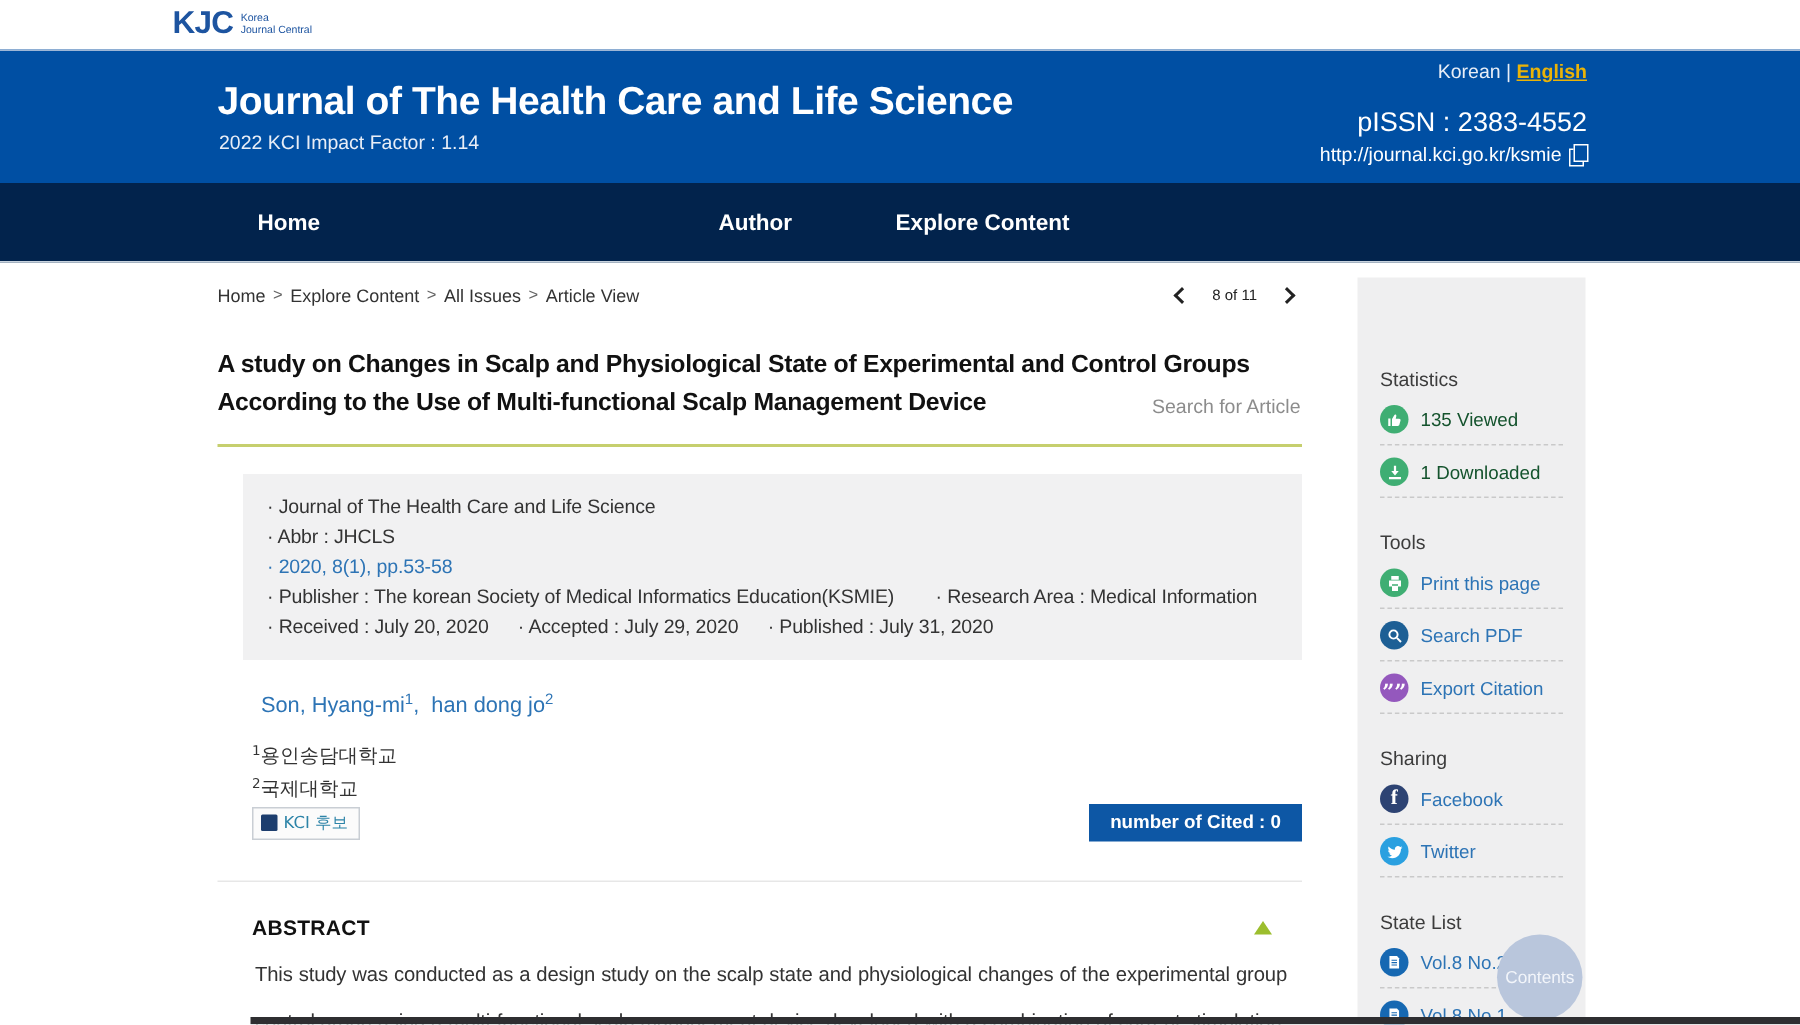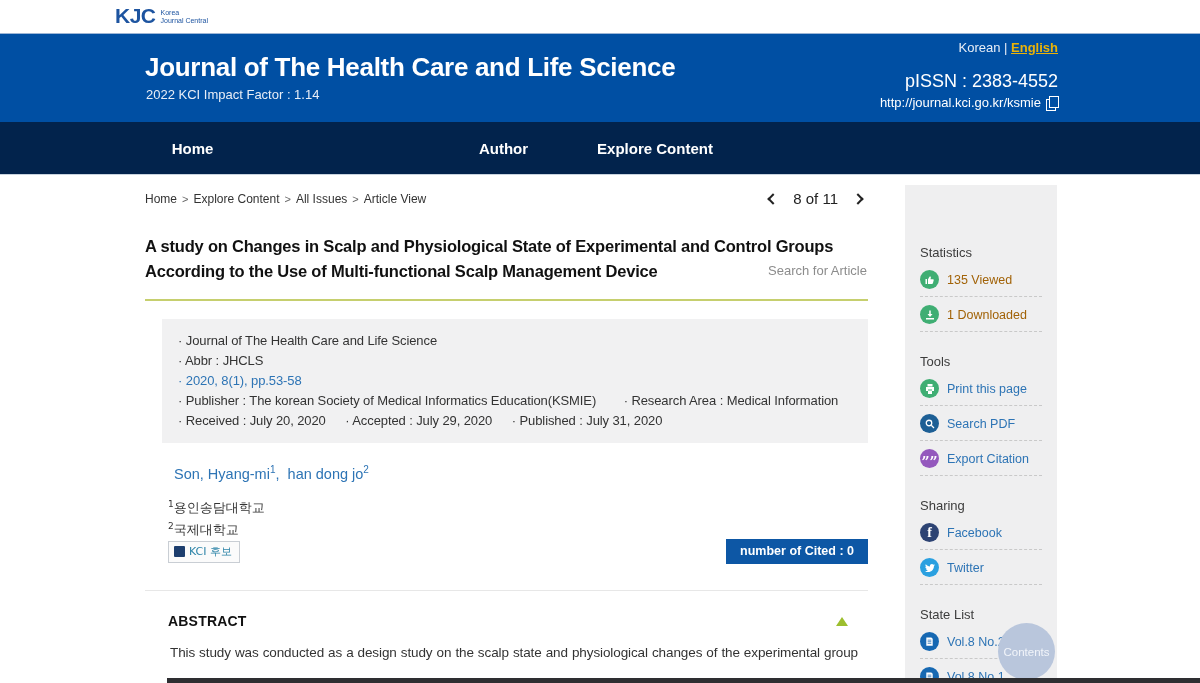--- a/index.html
+++ b/index.html
@@ -43,21 +43,21 @@
   .adv-btn { position:absolute; left:967px; top:130px; width:75px; height:38px; background:#0d57a5; color:#fff;
              font-size:11px; font-weight:bold; display:flex; align-items:center; justify-content:center; text-align:center;
              line-height:1.3; border-radius:2px; cursor:pointer; padding:0 10px; }
 
   
   .main { position:absolute; left:145px; top:190px; width:723px; }
   .crumb-row { display:flex; justify-content:space-between; align-items:center; font-size:12px; color:#333; }
   .crumbs { display:flex; align-items:center; gap:5px; }
   .crumbs .ci { cursor:pointer; }
   .crumbs .sep { color:#666; font-size:11px; }
-  .pager { display:flex; align-items:center; gap:16px; font-size:15px; color:#222; margin-right:6px; }
+  .pager { display:flex; align-items:center; gap:16px; font-size:10px; color:#222; margin-right:6px; }
   .chev { width:8px; height:8px; border-left:2px solid #222; border-bottom:2px solid #222; display:inline-block; cursor:pointer; }
   .chev.left { transform:rotate(45deg); }
   .chev.right { transform:rotate(225deg); }
 
   .art-title { margin-top:27px; font-size:16.5px; font-weight:bold; color:#111; line-height:25px;
                letter-spacing:-0.2px; padding-bottom:15px; border-bottom:2px solid #c6cf6e; }
 
   .info-box { margin-top:18px; margin-left:17px; width:706px; background:#f1f1f2; padding:12px 16px;
               font-size:13px; color:#333; line-height:20px; letter-spacing:-0.1px; }
   .info-line .blue { color:#2d74b5; cursor:pointer; }
@@ -86,21 +86,21 @@
               text-align:justify; word-break:break-all; letter-spacing:-0.1px; }
 
   
   .sidebar { position:absolute; left:905px; top:185px; width:152px; height:498px; background:#efeff0; padding:0 15px; }
   .sb-head { font-size:13px; color:#3c3c3c; margin-bottom:2px; }
   .sb-sec.first { padding-top:60px; }
   .sb-sec { padding-top:0; }
   .sb-sec + .sb-sec { margin-top:22px; }
   .srow { display:flex; align-items:center; gap:8px; padding:8px 0 7px; border-bottom:1px dashed #c9c9c9; cursor:pointer; }
   .srow .lbl { font-size:12.5px; }
-  .lbl.red { color:#a16207; } .lbl.blue { color:#2d74b5; }
+  .lbl.red { color:#14532d; } .lbl.blue { color:#2d74b5; }
   .cicon { width:19px; height:19px; border-radius:50%; display:inline-flex; align-items:center; justify-content:center; flex:0 0 auto; }
   .bg-green { background:#3fae73; } .bg-dblue { background:#1d5f95; } .bg-purple { background:#9458bd; }
   .bg-fb { background:#2d4373; } .bg-tw { background:#2aa0e0; } .bg-issue { background:#1668b2; }
   .qglyph { color:#fff; font-family:"DejaVu Serif","Liberation Serif",serif; font-weight:bold; font-size:14px; line-height:6px; padding-top:7px; }
   .fb-f { color:#fff; font-family:"Liberation Serif",serif; font-weight:bold; font-size:14px; line-height:14px; }
 
   .contents-fab { position:absolute; left:998px; top:623px; width:57px; height:57px; border-radius:50%;
                   background:#b9c6dc; color:#f2f5fa; font-size:11.5px; display:flex; align-items:center;
                   justify-content:center; cursor:pointer; }
   .bottom-bar { position:absolute; left:167px; right:0; bottom:0; height:5px; background:#2e2e31; }

